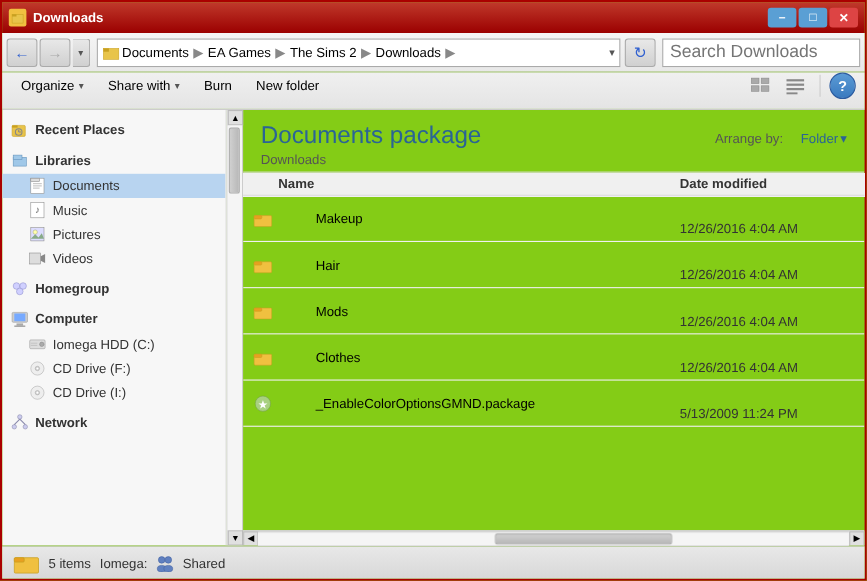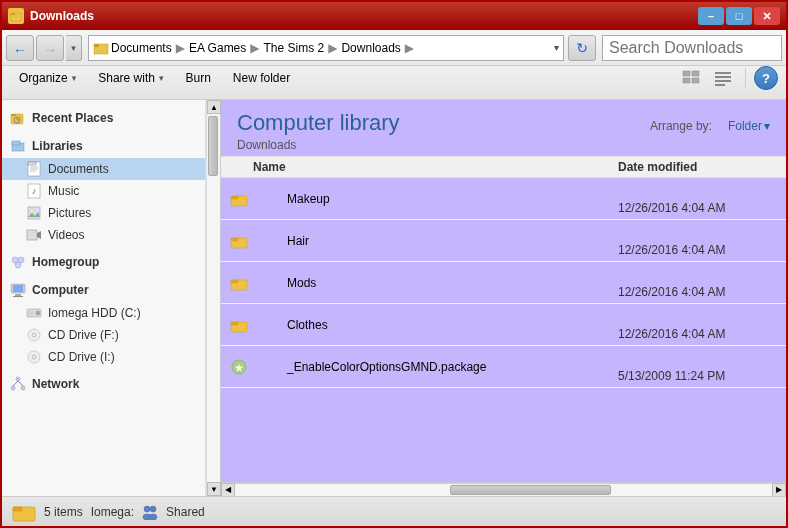--- a/index.html
+++ b/index.html
@@ -12,21 +12,21 @@
       overflow: hidden;
     }
 
     
     .window {
       width: 788px;
       height: 528px;
       border: 2px solid #a00;
       display: flex;
       flex-direction: column;
-      background: #c4b5fd;
+      background: #84cc16;
     }
 
     .title-bar {
       background: linear-gradient(to bottom, #c0392b, #9b0000);
       height: 28px;
       display: flex;
       align-items: center;
       justify-content: space-between;
       padding: 0 6px;
       flex-shrink: 0;
@@ -800,21 +800,21 @@
         </div>
         <div class="v-scroll-btn">▼</div>
       </div>
     </div>
 
     <div class="content">
 
       <div class="content-header">
         <div style="display:flex;align-items:baseline;justify-content:space-between;">
           <div>
-            <div class="content-title">Computer library</div>
+            <div class="content-title">Documents package</div>
             <div class="content-subtitle">Downloads</div>
           </div>
           <div style="display:flex;align-items:center;gap:12px;">
             <span class="arrange-label">Arrange by:</span>
             <button class="arrange-btn">
               <span>Folder</span>
               <span> ▾</span>
             </button>
           </div>
         </div>

